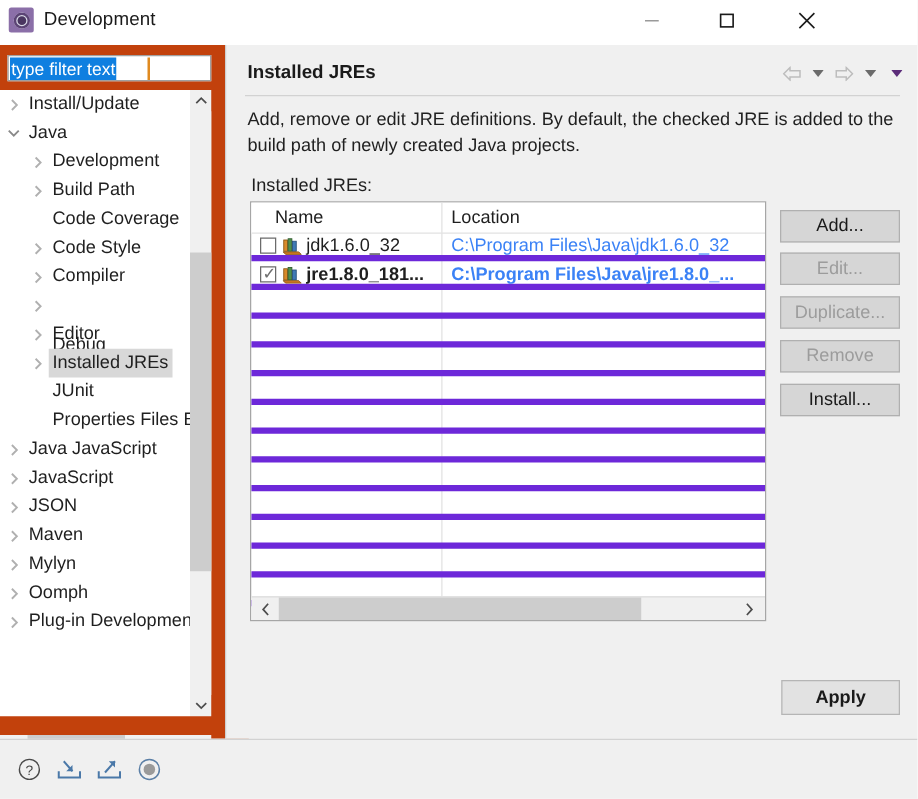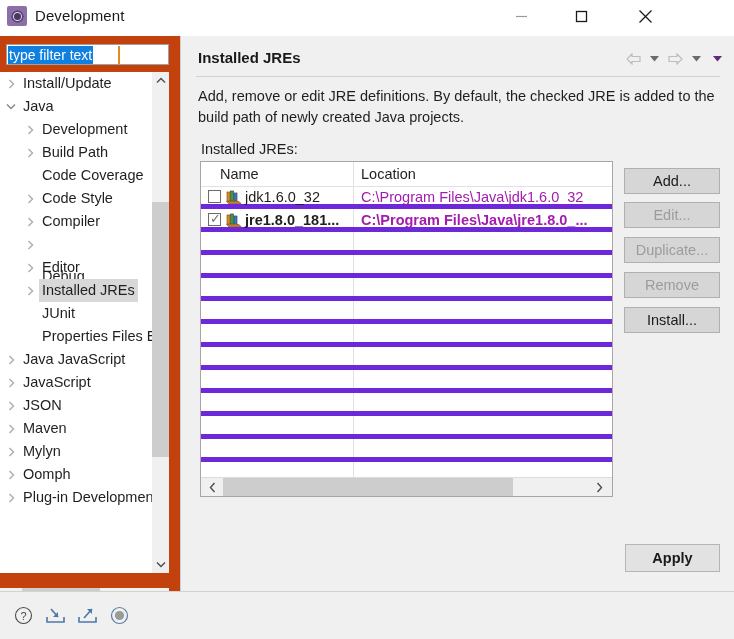--- a/index.html
+++ b/index.html
@@ -221,21 +221,21 @@
     width: 16px; height: 14px;
   }
   .cell-name {
     position: absolute; left: 44px; top: 0;
     height: 23px; line-height: 23px;
     font-size: 14.5px; color: #1f1f1f; white-space: nowrap;
   }
   .cell-loc {
     position: absolute; left: 160px; top: 0;
     height: 23px; line-height: 23px;
-    font-size: 14.5px; color: #a21caf; white-space: nowrap;
+    font-size: 14.5px; color: #3b82f6; white-space: nowrap;
   }
   .trow.bold .cell-name, .trow.bold .cell-loc { font-weight: bold; }
 
   .tbl-hsb {
     position: absolute; left: 0; bottom: 0;
     width: 411px; height: 18px;
     background: #f0f0f0;
     border-top: 1px solid #dcdcdc;
   }
   .tbl-hsb .thumb {

